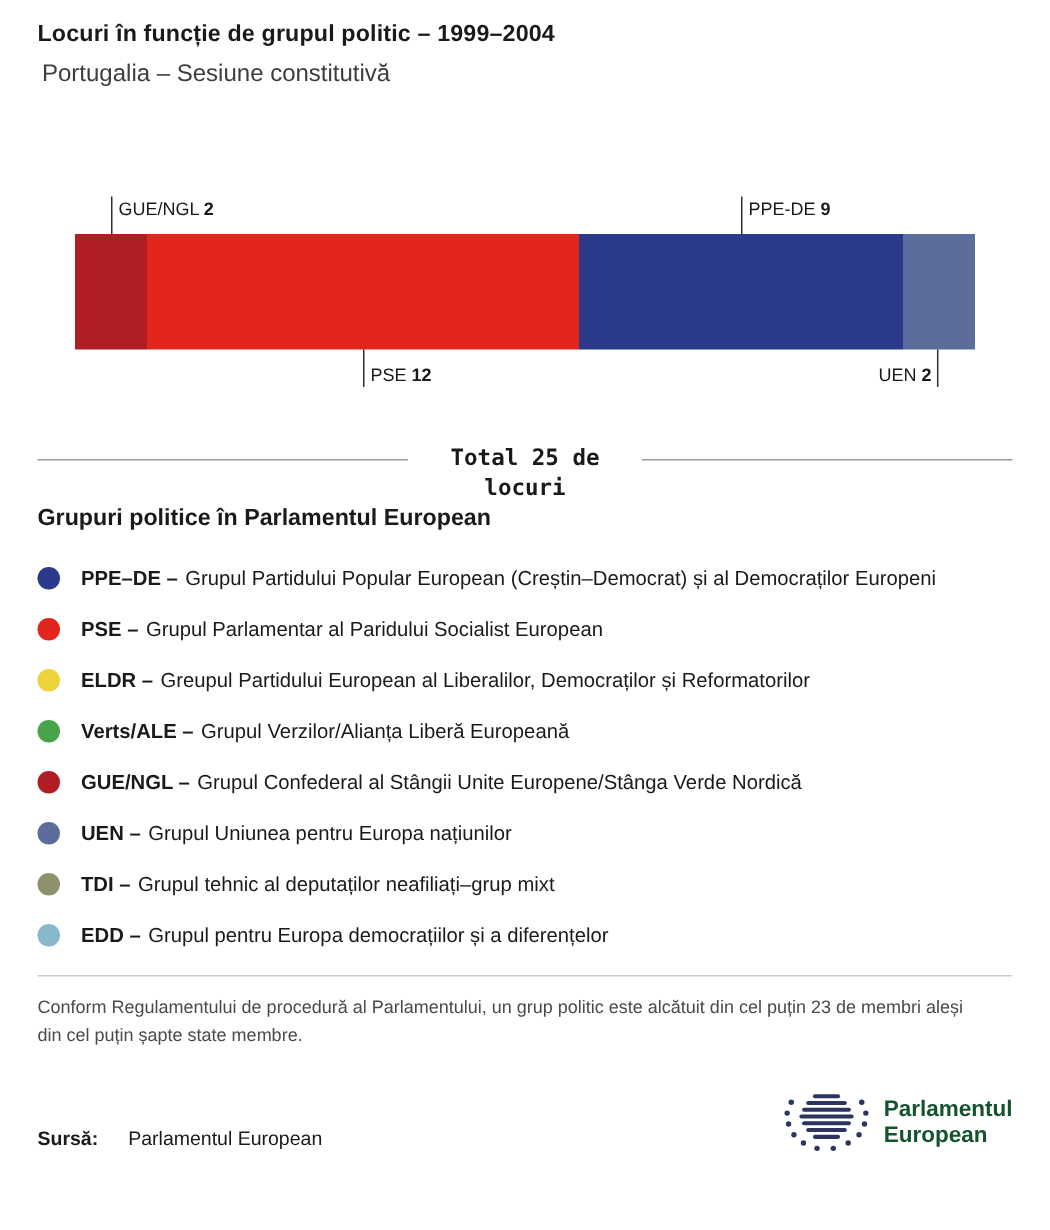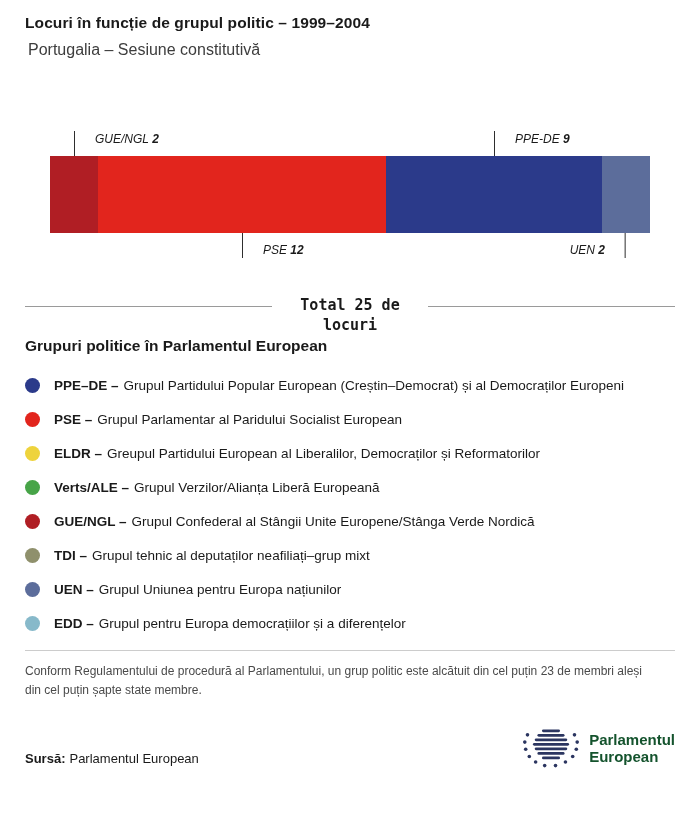--- a/index.html
+++ b/index.html
@@ -12,21 +12,21 @@
     overflow: hidden;
   }
   h1 { font-size: 15.5px; font-weight: 700; letter-spacing: .1px; }
   h2 { font-size: 16px; font-weight: 400; color: #3d3d3d; margin-top: 9px; padding-left: 3px; }
 
   
   .chart { margin: 70px 25px 0; }
   .labels-top, .labels-bottom { position: relative; height: 27px; }
   .bar { display: flex; height: 77px; width: 100%; }
   .segment { height: 100%; }
-  .bar-label { position: absolute; display: flex; gap: 20px; height: 25px; font-style: italic; }
+  .bar-label { position: absolute; display: flex; gap: 4px; height: 25px; }
   .pos-top { bottom: 0; align-items: flex-start; }
   .pos-bottom { top: 0; align-items: flex-end; }
   .side-left { transform: translateX(-100%); }
   .tick { width: 1px; height: 100%; background: #2e2e2e; flex: none; }
   .lab-text { font-size: 12px; white-space: nowrap; line-height: 14px; padding-top: 1px; }
   .pos-bottom .lab-text { padding-bottom: 1px; }
   .lab-text b { font-weight: 700; }
 
   
   .total-row { display: flex; align-items: flex-start; margin-top: 36px; }
@@ -42,21 +42,21 @@
   .legend ul { list-style: none; margin-top: 13px; }
   .legend li { display: flex; align-items: center; height: 34px; font-size: 13.5px; white-space: nowrap; }
   .dot { width: 15px; height: 15px; border-radius: 50%; margin-right: 14px; flex: none; }
   .legend li b { margin-right: 5px; }
 
   .divider { border: none; border-top: 1px solid #cccccc; margin-top: 10px; }
   .footnote { margin-top: 11px; font-size: 12px; line-height: 1.6; color: #4a4a4a; white-space: pre-line; }
 
   footer { display: flex; justify-content: space-between; align-items: flex-end; margin-top: 24px; }
   .source { font-size: 13px; padding-bottom: 5px; }
-  .source b { margin-right: 4px; }
+  .source b { margin-right: 20px; }
   .logo { display: flex; align-items: center; gap: 9px; }
   .logo svg { display: block; }
   .logo-text { display: flex; flex-direction: column; font-weight: 700; font-size: 15px; line-height: 1.15; }
 </style>
 </head>
 <body>
 
 <header>
   <h1>Locuri în funcție de grupul politic – 1999–2004</h1>
   <h2>Portugalia – Sesiune constitutivă</h2>
@@ -120,28 +120,28 @@
         <span class="dot" style="background: rgb(71, 164, 72);"></span>
         <b>Verts/ALE –</b>
         <span>Grupul Verzilor/Alianța Liberă Europeană</span>
       </li>
       <li>
         <span class="dot" style="background: rgb(176, 30, 36);"></span>
         <b>GUE/NGL –</b>
         <span>Grupul Confederal al Stângii Unite Europene/Stânga Verde Nordică</span>
       </li>
       <li>
+        <span class="dot" style="background: rgb(92, 109, 155);"></span>
+        <b>UEN –</b>
+        <span>Grupul Uniunea pentru Europa națiunilor</span>
+      </li>
+      <li>
         <span class="dot" style="background: rgb(143, 144, 108);"></span>
         <b>TDI –</b>
         <span>Grupul tehnic al deputaților neafiliați–grup mixt</span>
-      </li>
-      <li>
-        <span class="dot" style="background: rgb(92, 109, 155);"></span>
-        <b>UEN –</b>
-        <span>Grupul Uniunea pentru Europa națiunilor</span>
       </li>
       <li>
         <span class="dot" style="background: rgb(135, 185, 202);"></span>
         <b>EDD –</b>
         <span>Grupul pentru Europa democrațiilor și a diferențelor</span>
       </li>
     </ul>
 </section>
 
 <hr class="divider">

